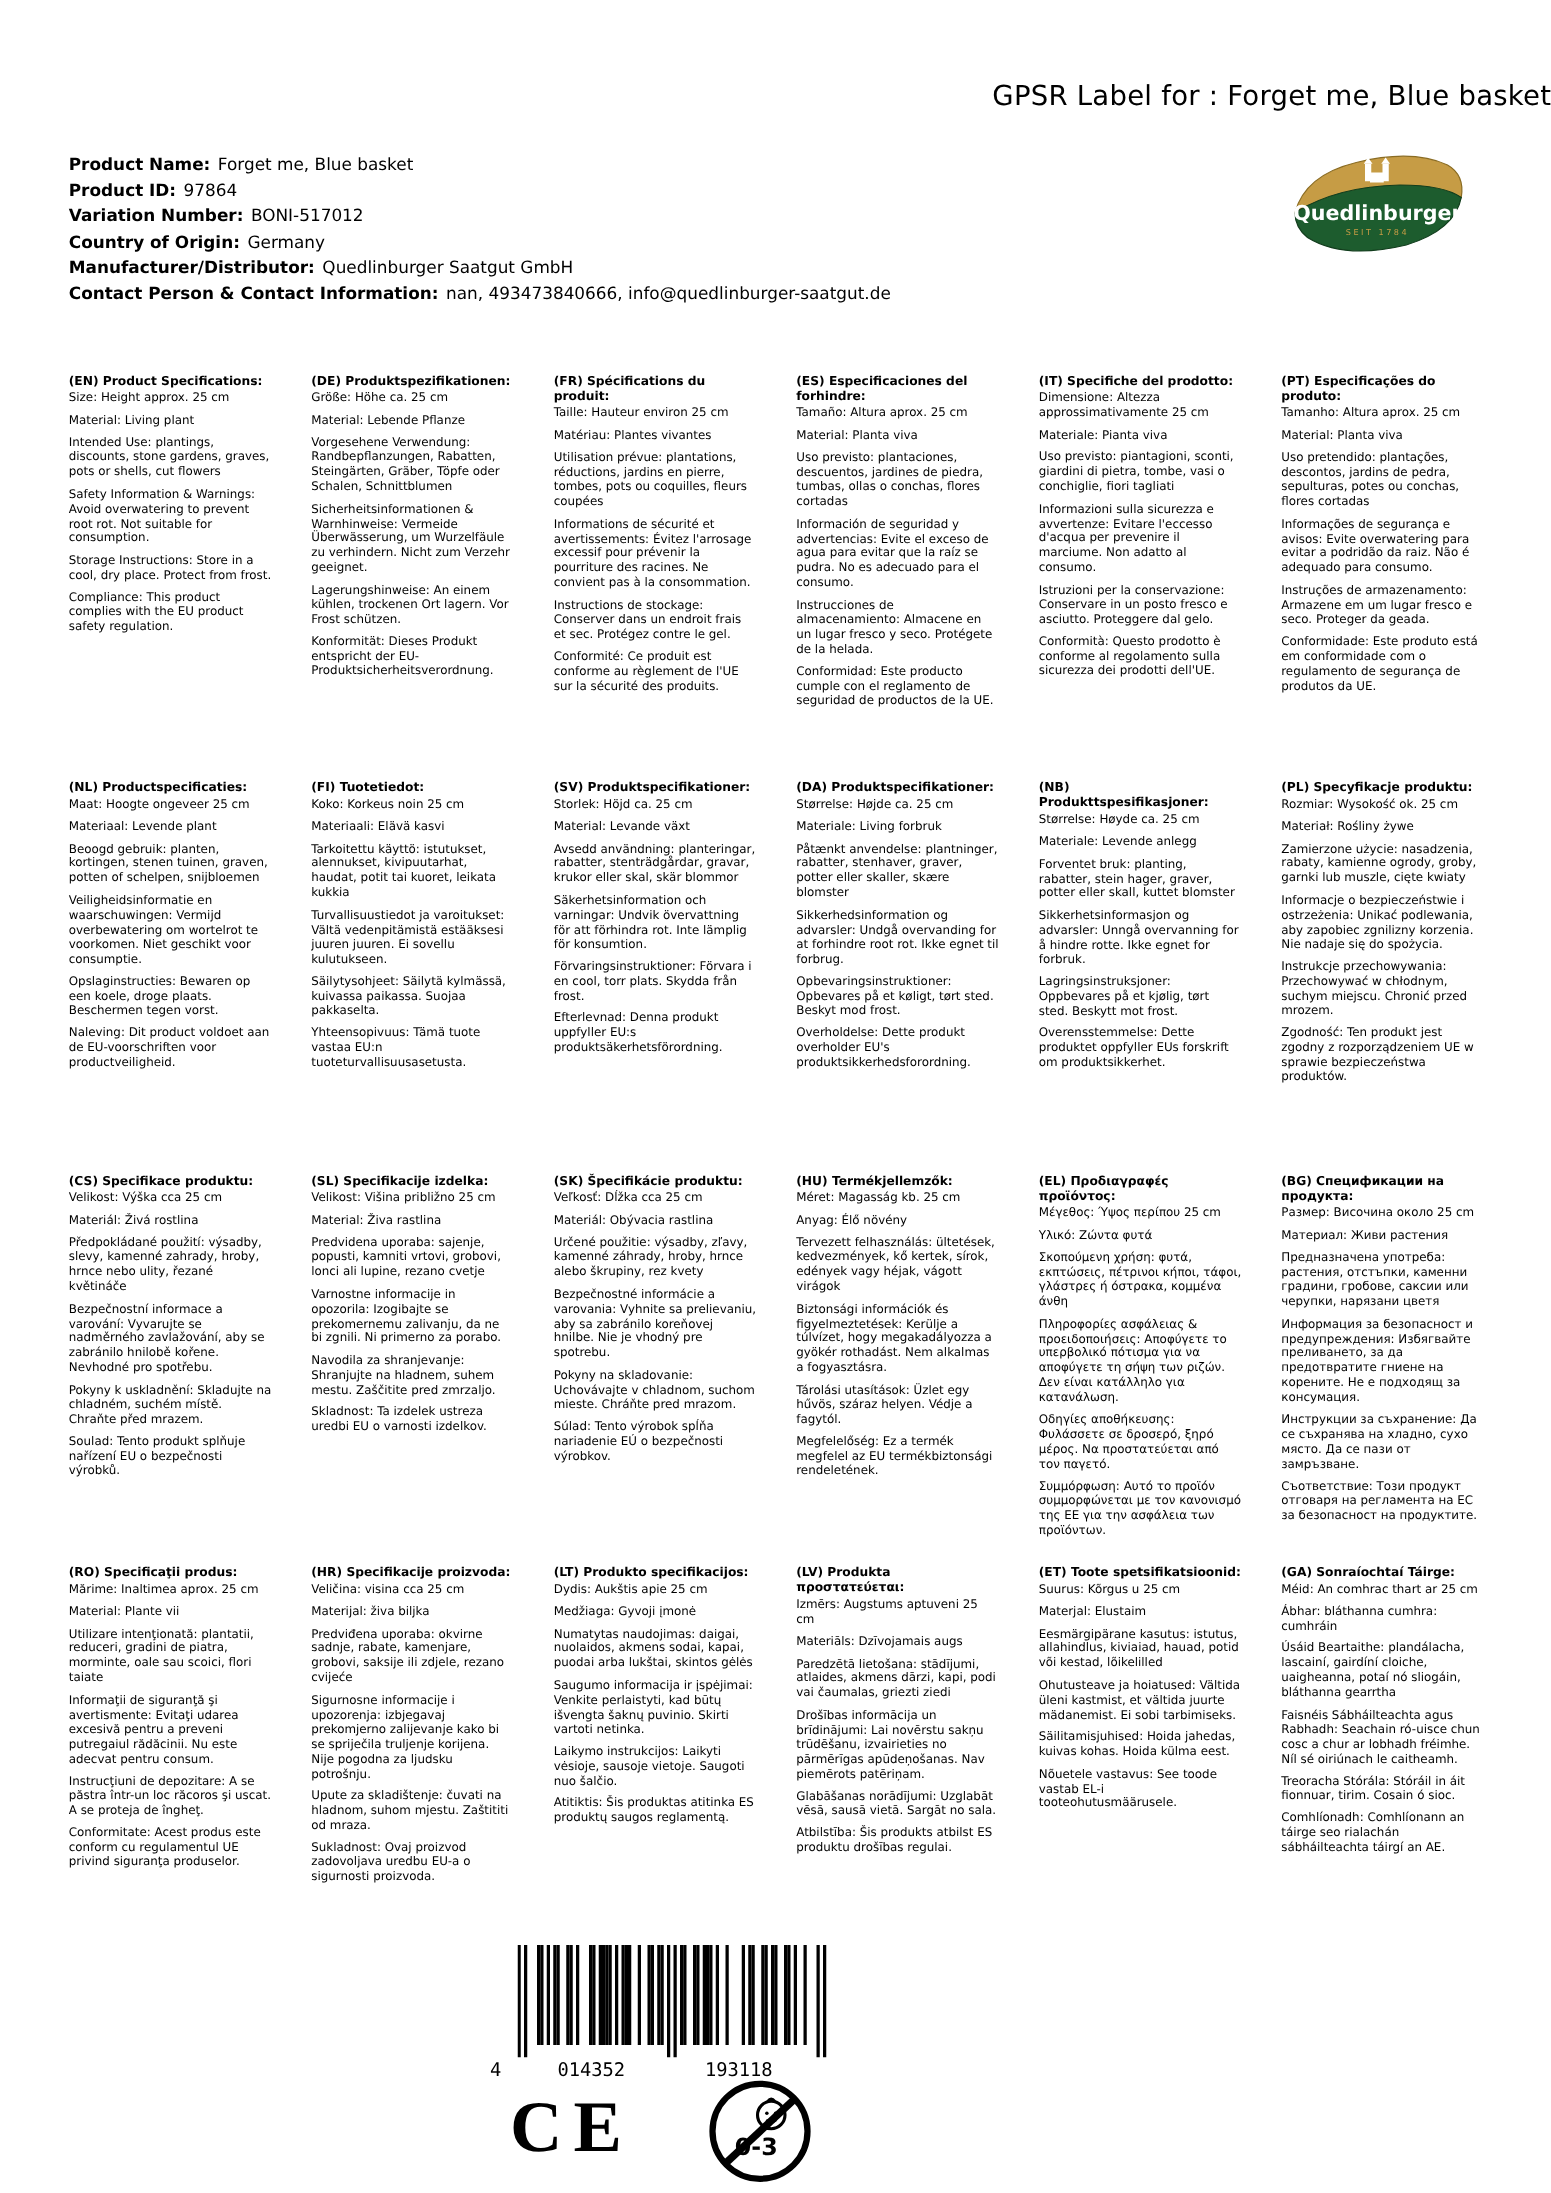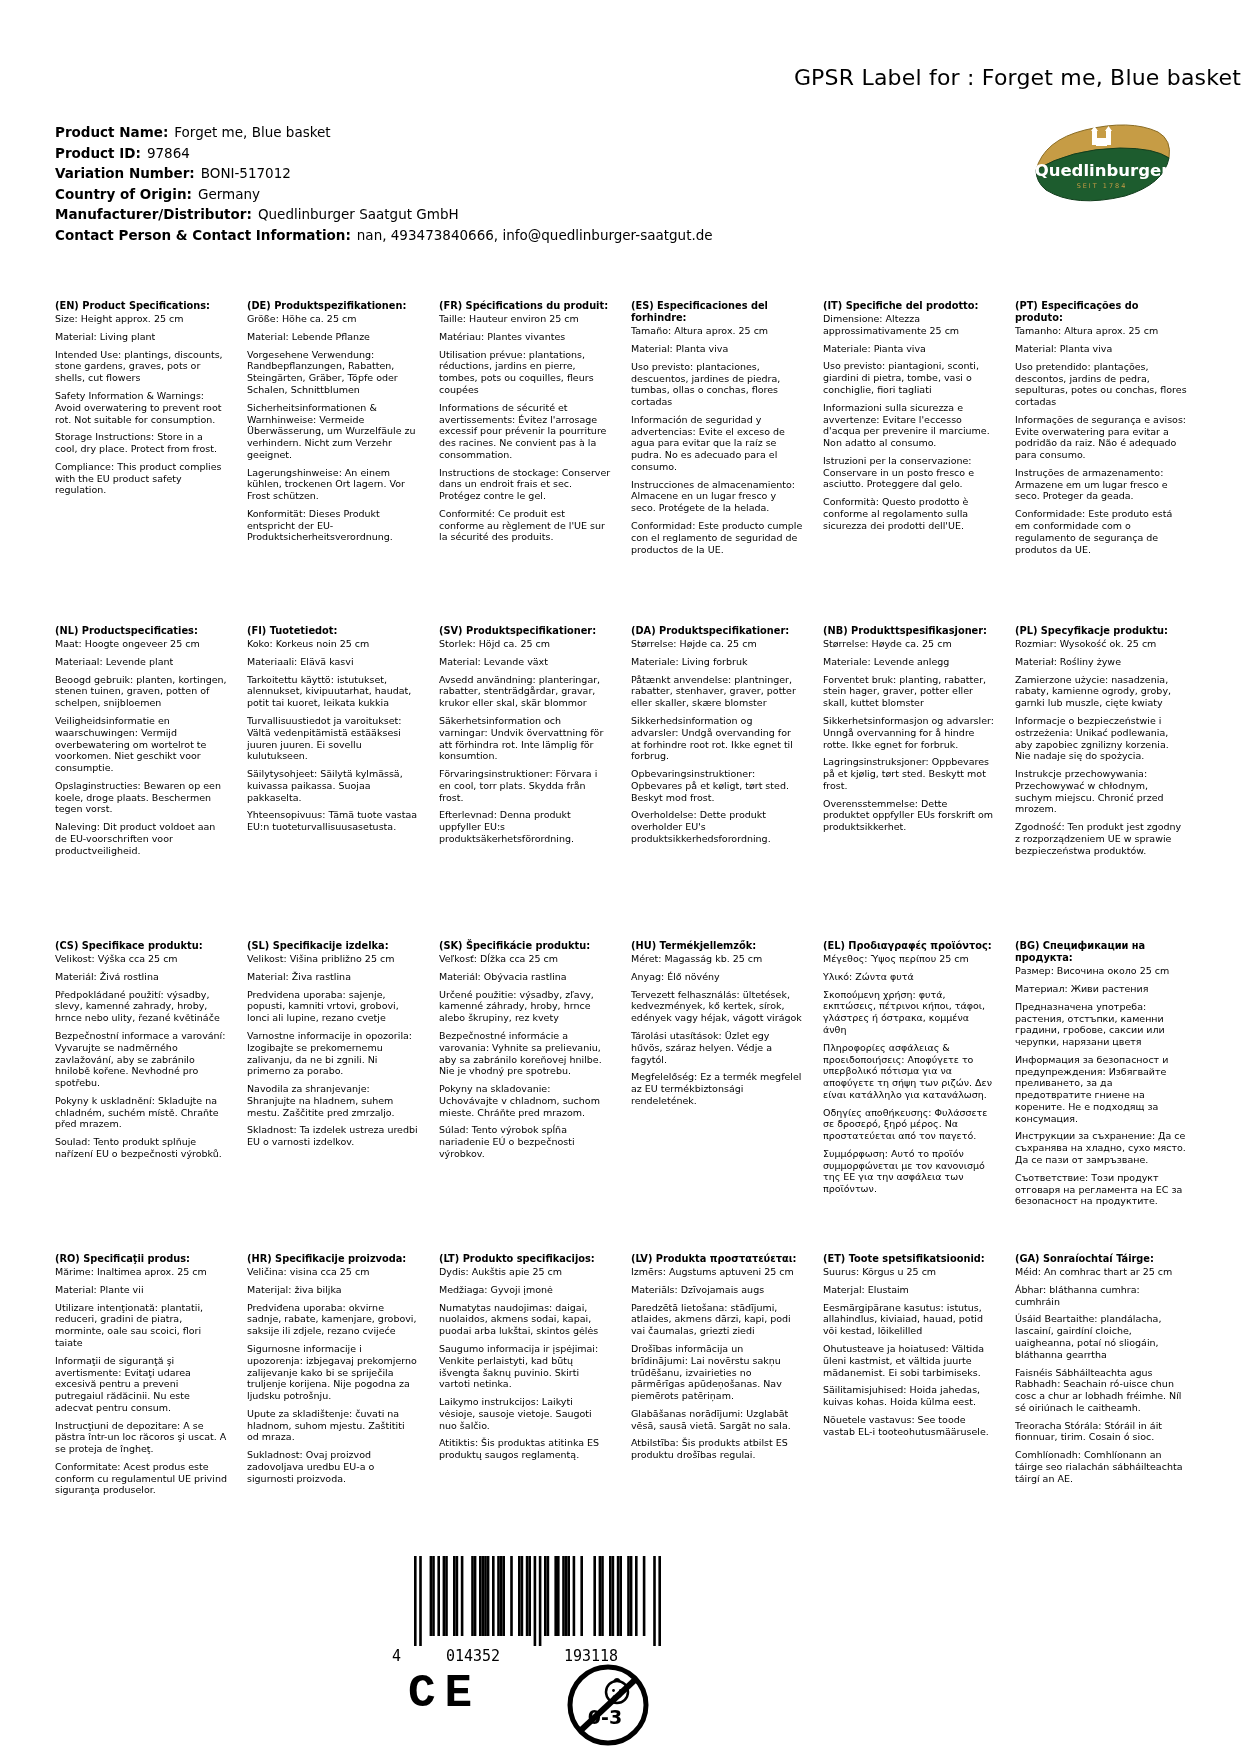--- a/index.html
+++ b/index.html
@@ -14,39 +14,39 @@
     letter-spacing:.2px;
   }
   .product-info{position:absolute;left:55px;top:122px;font-size:13.5px;line-height:20.5px;}
   .info-row .lbl{font-weight:bold;}
   .info-row .val{margin-left:6px;}
   .logo{position:absolute;left:1030px;top:118px;width:145px;height:95px;}
   .grid{
     position:absolute;left:55px;top:300px;width:1132px;
     display:grid;grid-template-columns:repeat(6,1fr);
     grid-template-rows:325px 315px 313px auto;
-    column-gap:20px;
+    column-gap:32px;
   }
   .block{font-size:9.5px;line-height:1.24;letter-spacing:0;}
   .block h3{font-size:9.8px;font-weight:bold;margin:0 0 1px 0;}
   .block p{margin:0 0 6px 0;}
   .barcode-wrap{position:absolute;left:392px;top:1556px;width:300px;}
   .barcode-svg{display:block;margin-left:22px;}
   .barcode-digits{
     display:flex;align-items:flex-start;
     font-family:"DejaVu Sans Mono","Liberation Mono",monospace;
     font-size:15px;margin-top:1px;
   }
   .bc-prefix{width:22px;text-align:left;}
   .bc-g1{width:118px;text-align:center;}
   .bc-g2{width:118px;text-align:center;}
   .ce-mark{
     position:absolute;left:408px;top:1668px;
-    font-size:46px;font-weight:bold;letter-spacing:9px;
-    font-family:Liberation Mono, monospace;
+    font-size:58px;font-weight:bold;letter-spacing:9px;
+    font-family:Liberation Serif, serif;
   }
   .age-warning{position:absolute;left:565px;top:1662px;width:86px;height:86px;}
 </style>
 </head>
 <body>
 
 <h1 class="title">GPSR Label for : Forget me, Blue basket</h1>
 
 <svg class="logo" viewBox="0 0 145 95" aria-hidden="true">
   <path d="M6 52 Q14 22 55 12 Q100 1 128 14 Q142 22 139 40 Q120 30 70 34 Q25 39 6 52 Z" fill="#c69c45" stroke="#8a6c23" stroke-width="1"></path>
@@ -237,20 +237,21 @@
       <p>Bezpečnostné informácie a varovania: Vyhnite sa prelievaniu, aby sa zabránilo koreňovej hnilbe. Nie je vhodný pre spotrebu.</p>
       <p>Pokyny na skladovanie: Uchovávajte v chladnom, suchom mieste. Chráňte pred mrazom.</p>
       <p>Súlad: Tento výrobok spĺňa nariadenie EÚ o bezpečnosti výrobkov.</p>
     </section>
 
   <section class="block">
     <h3>(HU) Termékjellemzők:</h3>
   <p>Méret: Magasság kb. 25 cm</p>
       <p>Anyag: Élő növény</p>
       <p>Tervezett felhasználás: ültetések, kedvezmények, kő kertek, sírok, edények vagy héjak, vágott virágok</p>
+      <p>Biztonsági információk és figyelmeztetések: Kerülje a túlvízet, hogy megakadályozza a gyökér rothadást. Nem alkalmas a fogyasztásra.</p>
       <p>Tárolási utasítások: Üzlet egy hűvös, száraz helyen. Védje a fagytól.</p>
       <p>Megfelelőség: Ez a termék megfelel az EU termékbiztonsági rendeletének.</p>
     </section>
 
   <section class="block">
     <h3>(EL) Προδιαγραφές προϊόντος:</h3>
   <p>Μέγεθος: Ύψος περίπου 25 cm</p>
       <p>Υλικό: Ζώντα φυτά</p>
       <p>Σκοπούμενη χρήση: φυτά, εκπτώσεις, πέτρινοι κήποι, τάφοι, γλάστρες ή όστρακα, κομμένα άνθη</p>
       <p>Πληροφορίες ασφάλειας &amp; προειδοποιήσεις: Αποφύγετε το υπερβολικό πότισμα για να αποφύγετε τη σήψη των ριζών. Δεν είναι κατάλληλο για κατανάλωση.</p>

